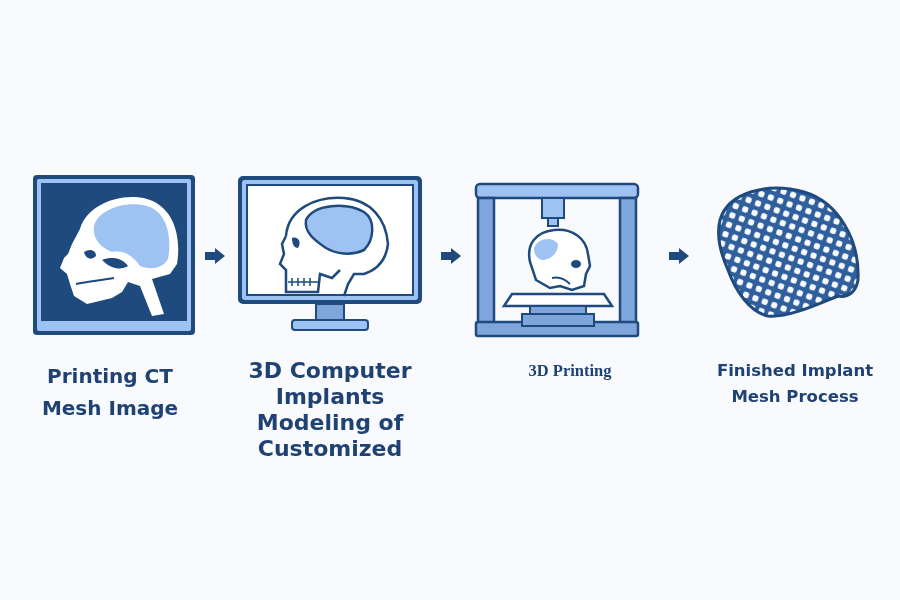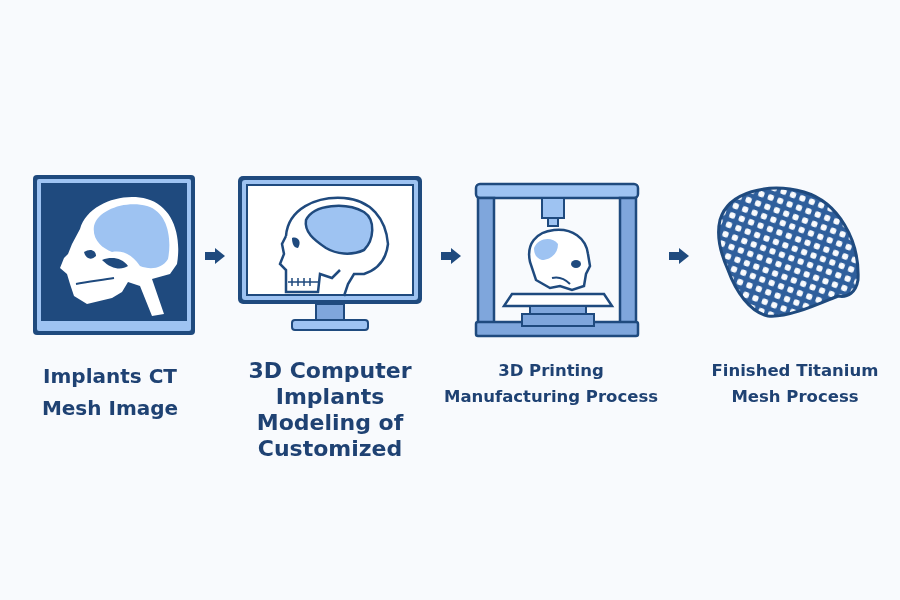--- a/index.html
+++ b/index.html
@@ -102,31 +102,30 @@
         <rect width="10" height="10" fill="#2f5f9c"></rect>
         <rect x="2" y="2" width="6" height="6" rx="2" fill="#f8fafd"></rect>
       </pattern>
     </defs>
     <path d="M12 40 C20 12 60 2 96 12 C130 22 152 60 150 100 C148 112 140 118 130 116 C110 124 80 138 60 136 C42 132 28 112 20 90 C12 72 8 56 12 40 Z" fill="url(#meshPat)" clip-path="url(#meshClip)"></path>
     <path d="M12 40 C20 12 60 2 96 12 C130 22 152 60 150 100 C148 112 140 118 130 116 C110 124 80 138 60 136 C42 132 28 112 20 90 C12 72 8 56 12 40 Z" fill="none" stroke="#1f4a7e" stroke-width="3"></path>
   </svg>
 </div>
 
 <div class="label" style="left:20px;top:360px;width:180px;font-size:20px;line-height:32px;">
-  <span>Implants CT</span>
+  <span>Printing CT</span>
   <span>Mesh Image</span>
 </div>
 
 <div class="label" style="left:210px;top:358px;width:240px;font-size:22px;line-height:26px;">
   <span>3D Computer</span>
   <span>Implants</span>
   <span>Modeling of Customized</span>
 </div>
 
-<div class="label" style="left:436px;top:358px;width:230px;font-size:16.5px;line-height:26px;">
+<div class="label" style="left:455px;top:358px;width:230px;font-size:16.5px;line-height:26px;font-family:Liberation Serif, serif;">
   <span>3D Printing</span>
-  <span>Manufacturing Process</span>
 </div>
 
 <div class="label" style="left:700px;top:358px;width:190px;font-size:16.5px;line-height:26px;">
-  <span>Finished Titanium</span>
+  <span>Finished Implant</span>
   <span>Mesh Process</span>
 </div>
 
 </body></html>

